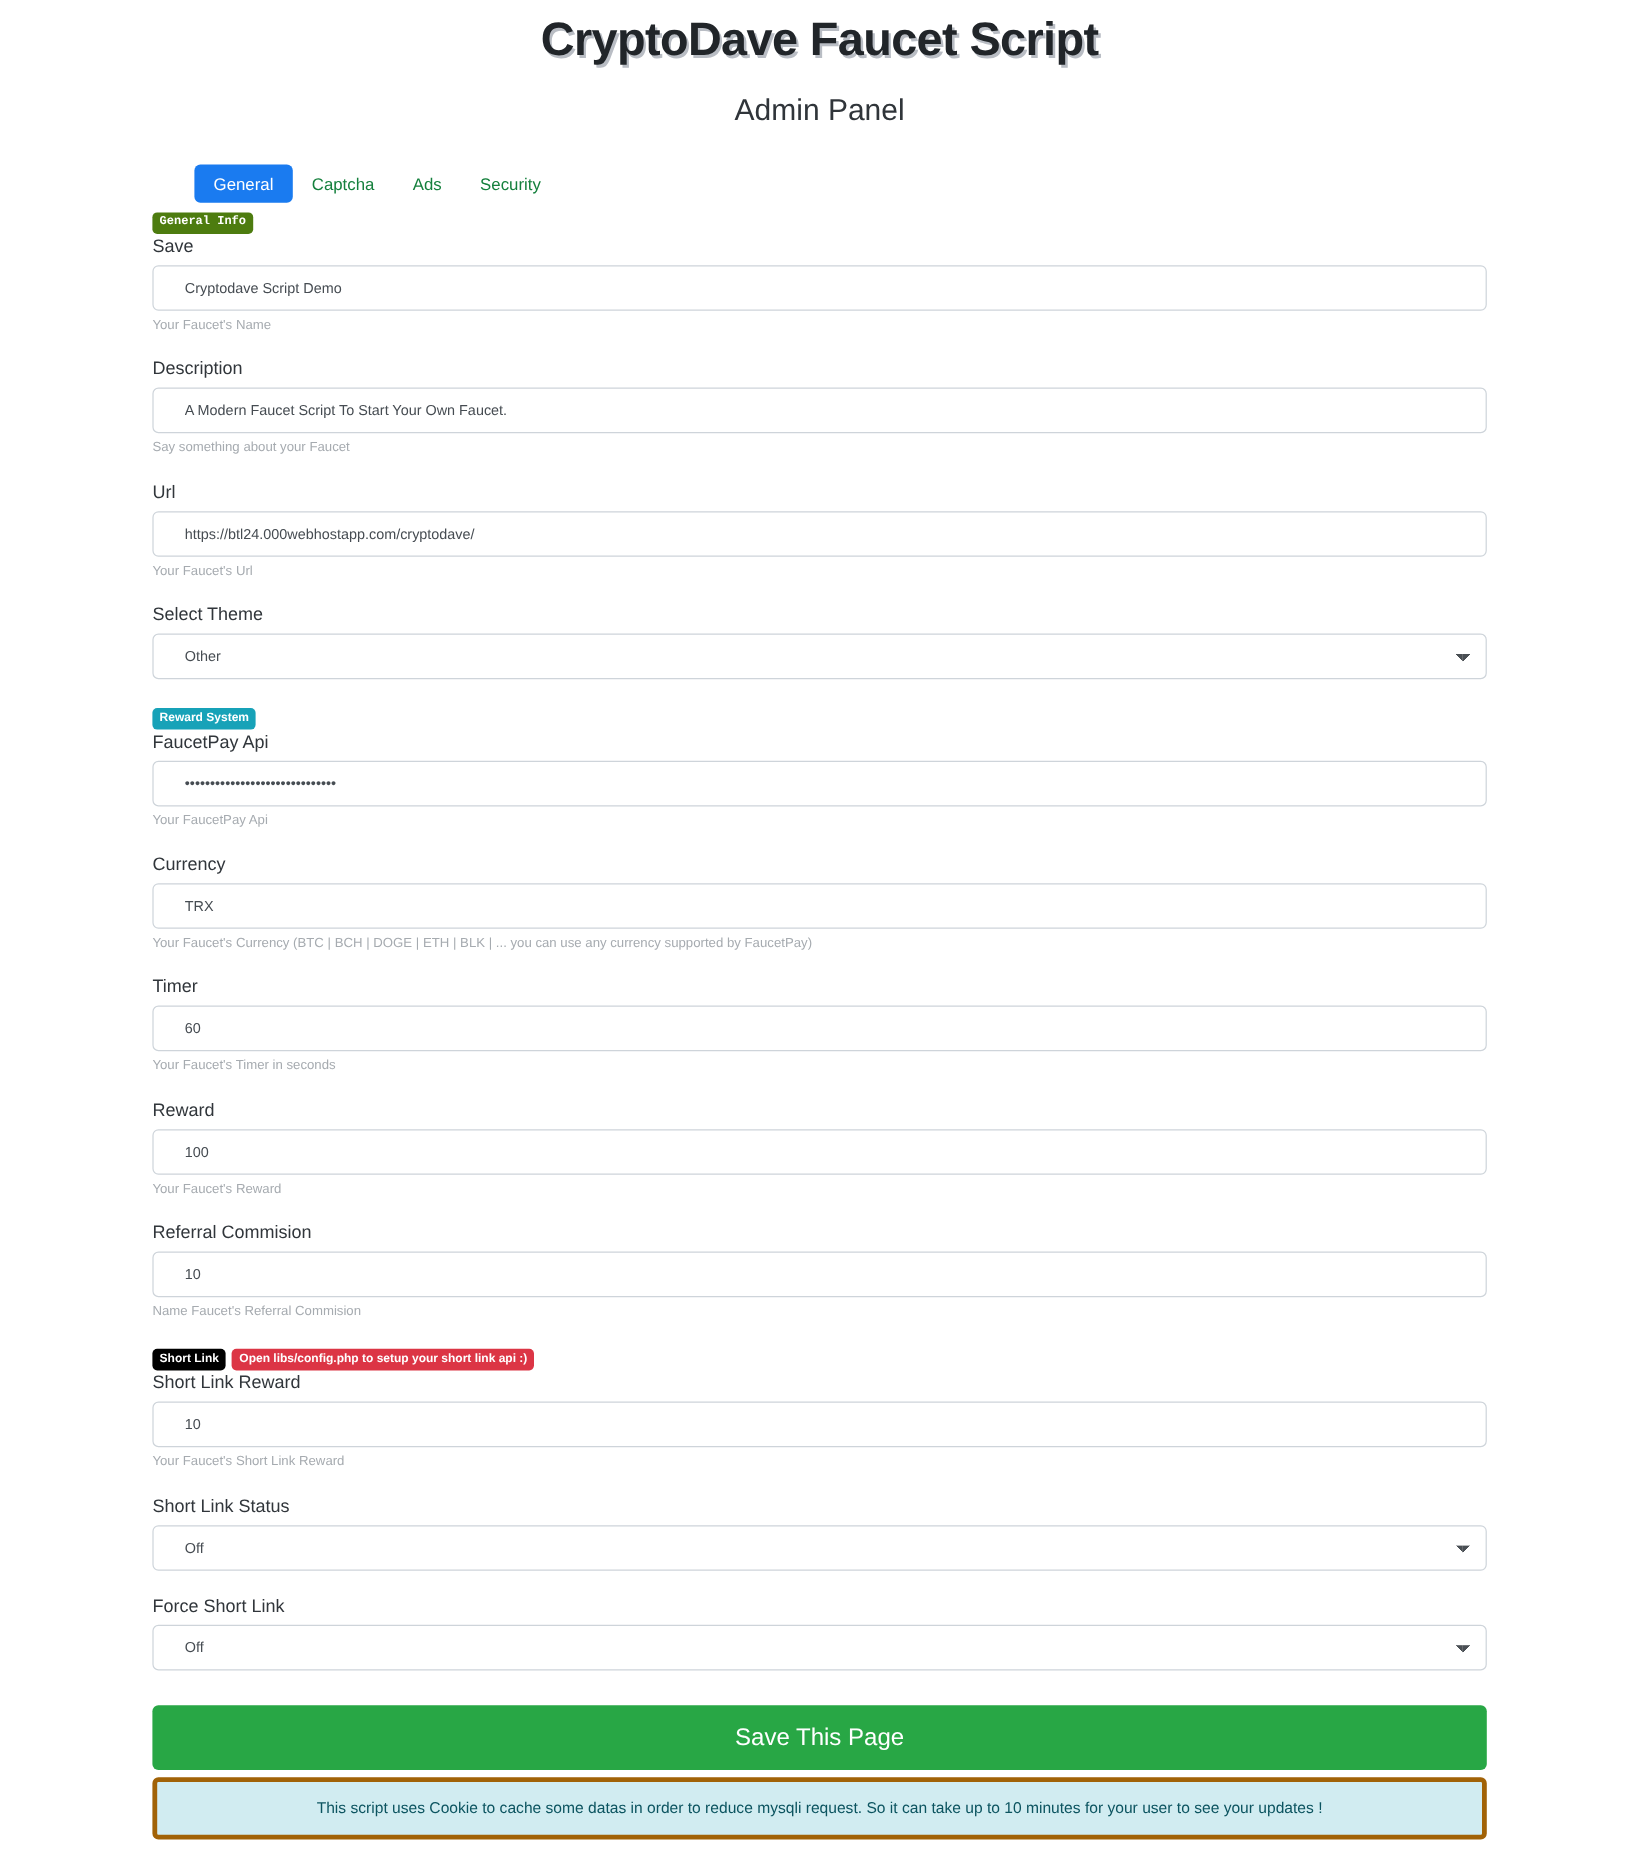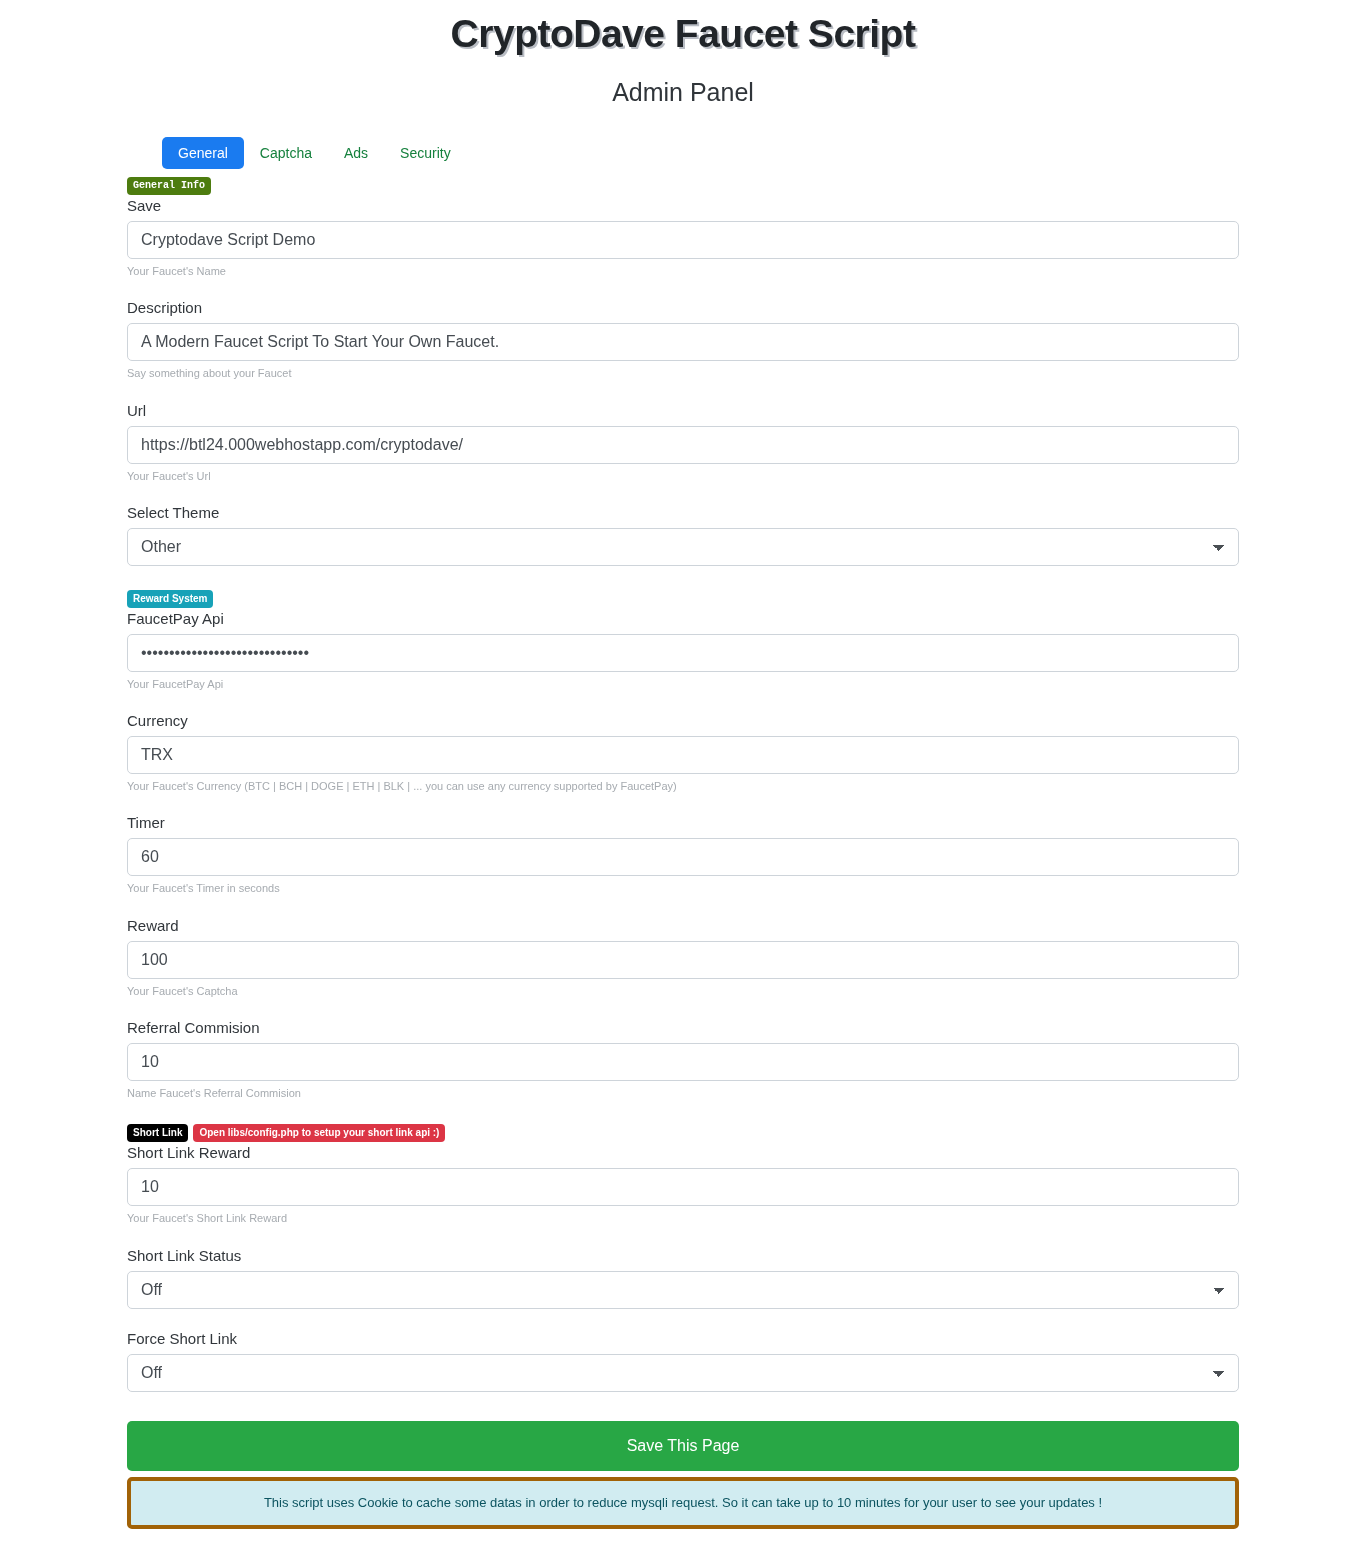--- a/index.html
+++ b/index.html
@@ -97,22 +97,22 @@
     display: block;
     font-size: 15px;
     color: #31363b;
     margin: 0 0 6px 0;
     line-height: 1.2;
   }
   .field-control {
     display: block;
     width: 100%;
     height: 38px;
-    padding: 6px 13px;
-    font-size: 16px;
+    padding: 6px 26px;
+    font-size: 12px;
     font-family: inherit;
     color: #464c52;
     background: #ffffff;
     border: 1px solid #ced4da;
     border-radius: 5px;
     outline: none;
   }
   .field-control::placeholder { color: #a8aeb4; }
   .field-help {
     display: block;
@@ -141,21 +141,21 @@
 
   .section-gap-lg { height: 24px; }
 
   
   .save-button {
     display: block;
     width: 100%;
     border: none;
     background: #28a745;
     color: #ffffff;
-    font-size: 16px;
+    font-size: 20px;
     font-family: inherit;
     line-height: 1;
     padding: 17px 10px;
     border-radius: 5px;
     cursor: pointer;
     text-align: center;
     margin-top: 29px;
   }
 
   
@@ -257,21 +257,21 @@
     <label class="field-label">Timer</label>
     <input class="field-control" type="text" value="60" style="">
     <small class="field-help">Your Faucet's Timer in seconds</small>
   </div>
 
   <div class="field-gap"></div>
 
   <div class="field">
     <label class="field-label">Reward</label>
     <input class="field-control" type="text" value="100" style="">
-    <small class="field-help">Your Faucet's Captcha</small>
+    <small class="field-help">Your Faucet's Reward</small>
   </div>
 
   <div class="field-gap"></div>
 
   <div class="field">
     <label class="field-label">Referral Commision</label>
     <input class="field-control" type="text" value="10" style="">
     <small class="field-help">Name Faucet's Referral Commision</small>
   </div>
 

